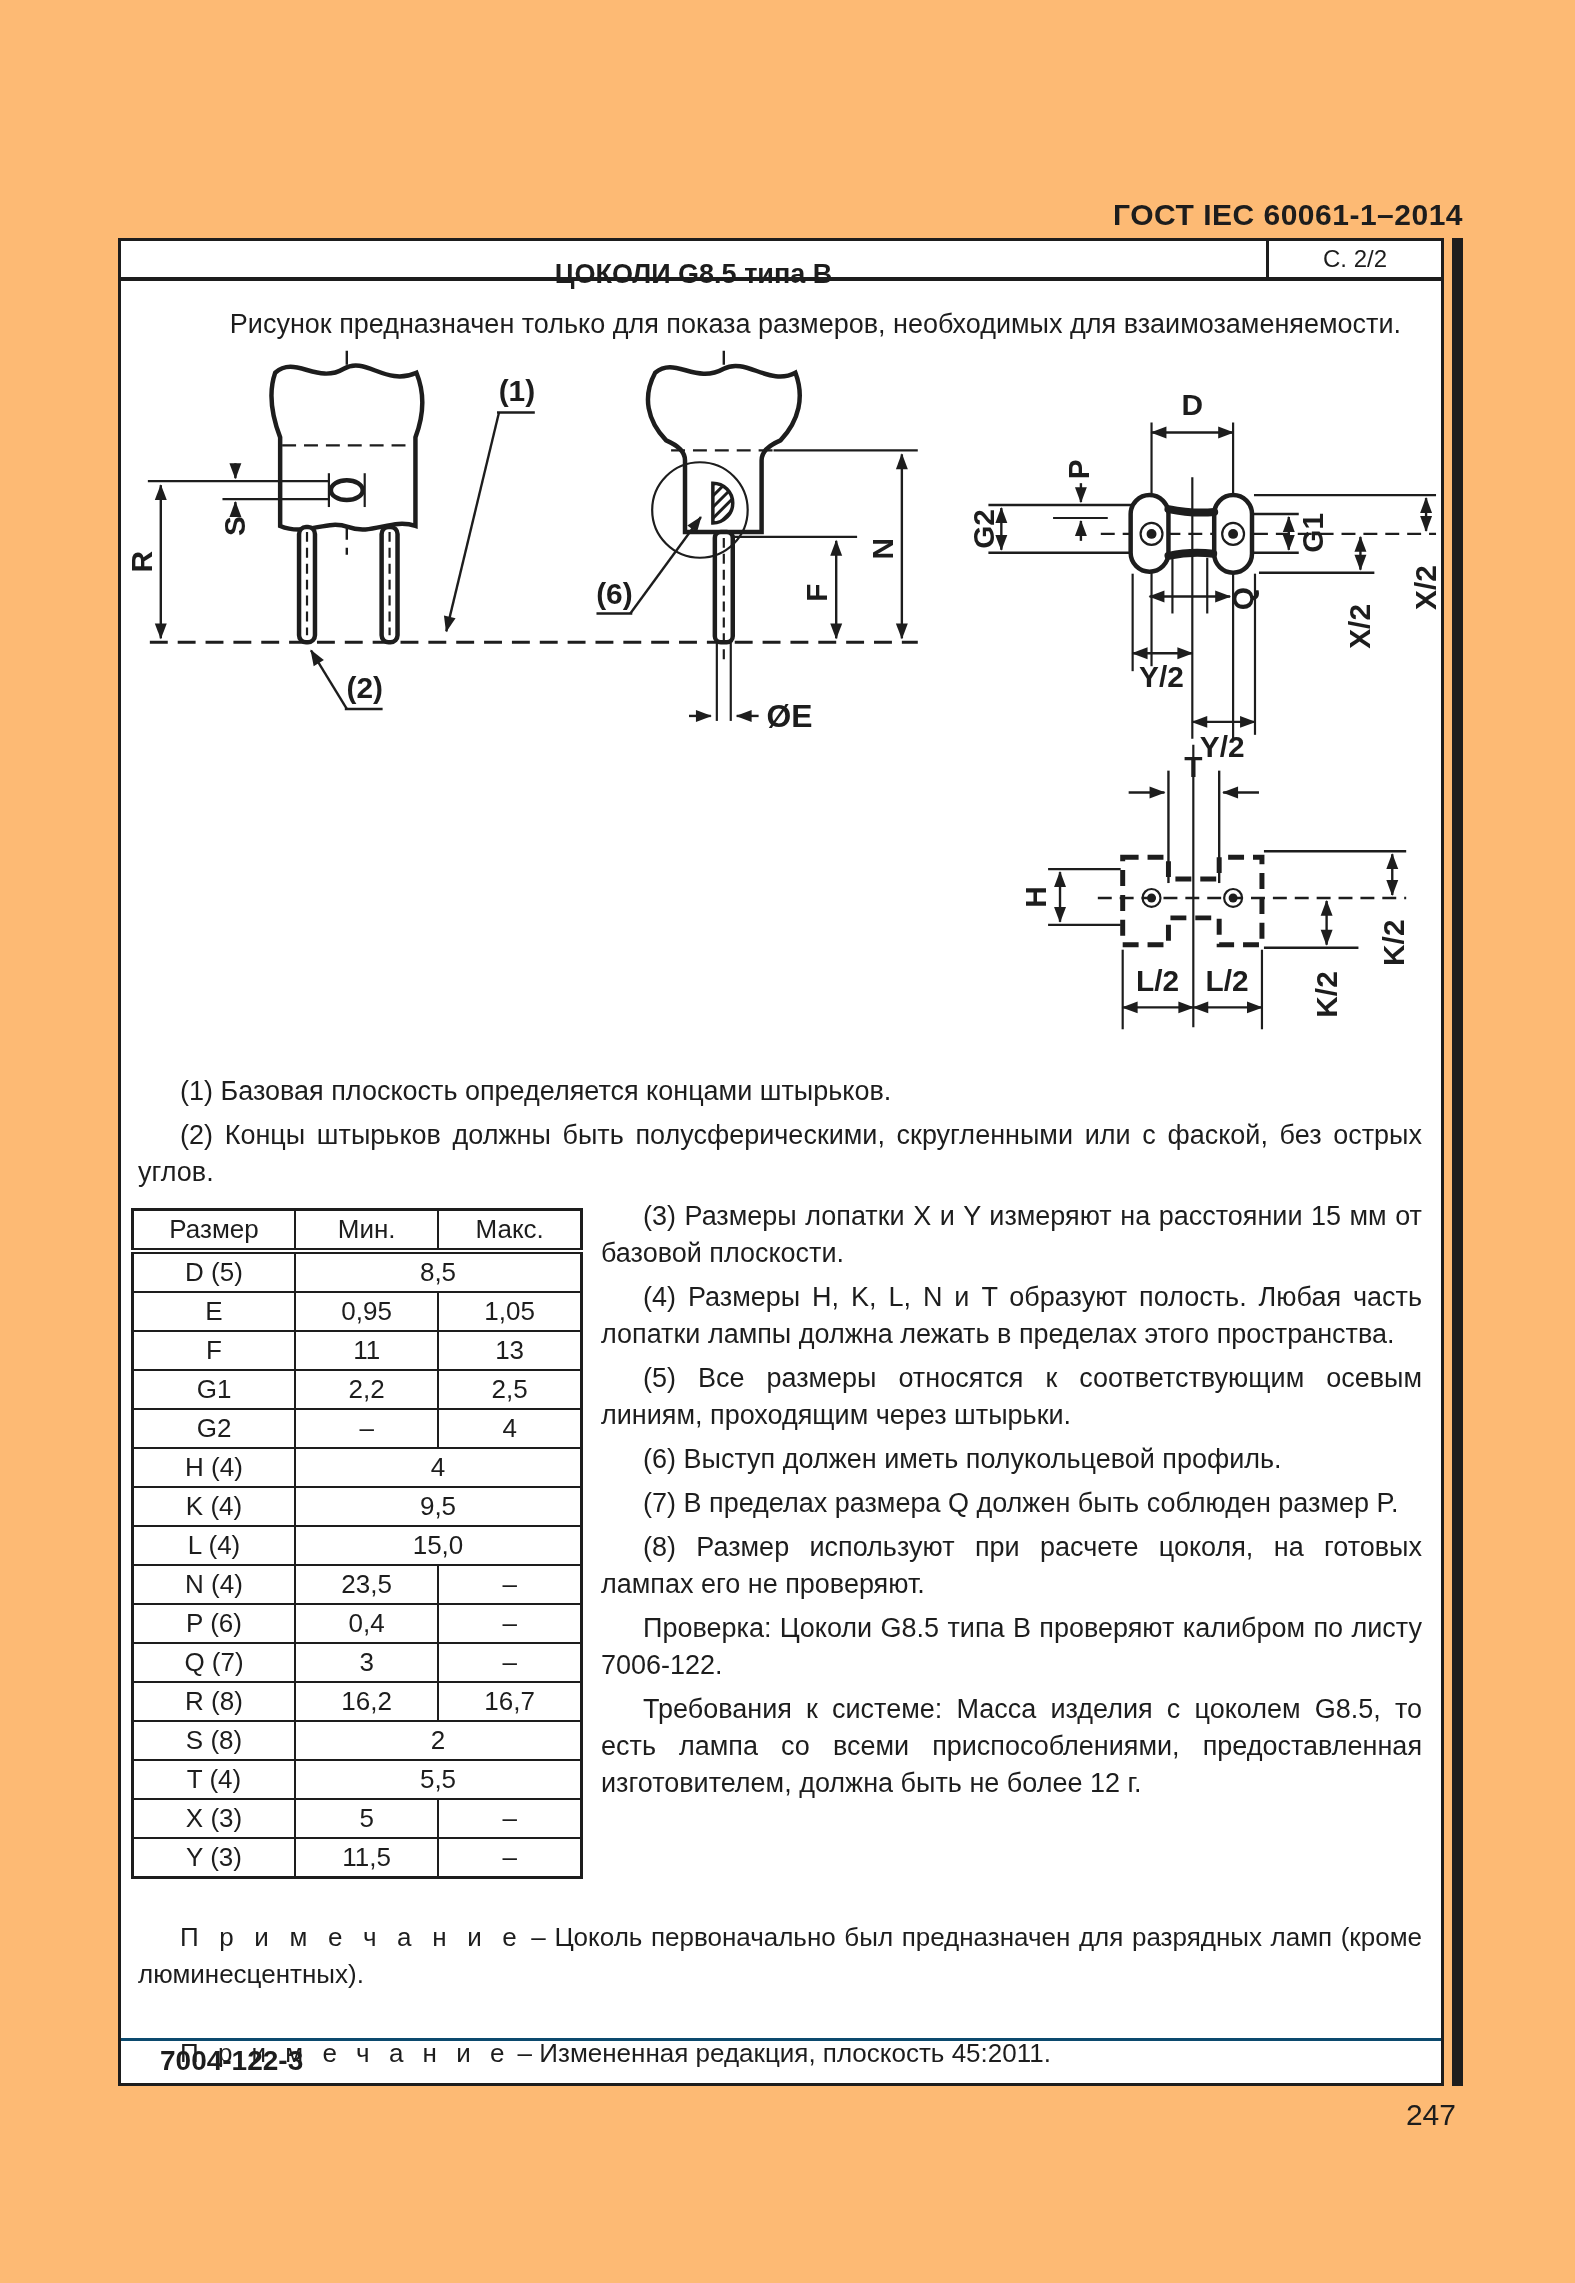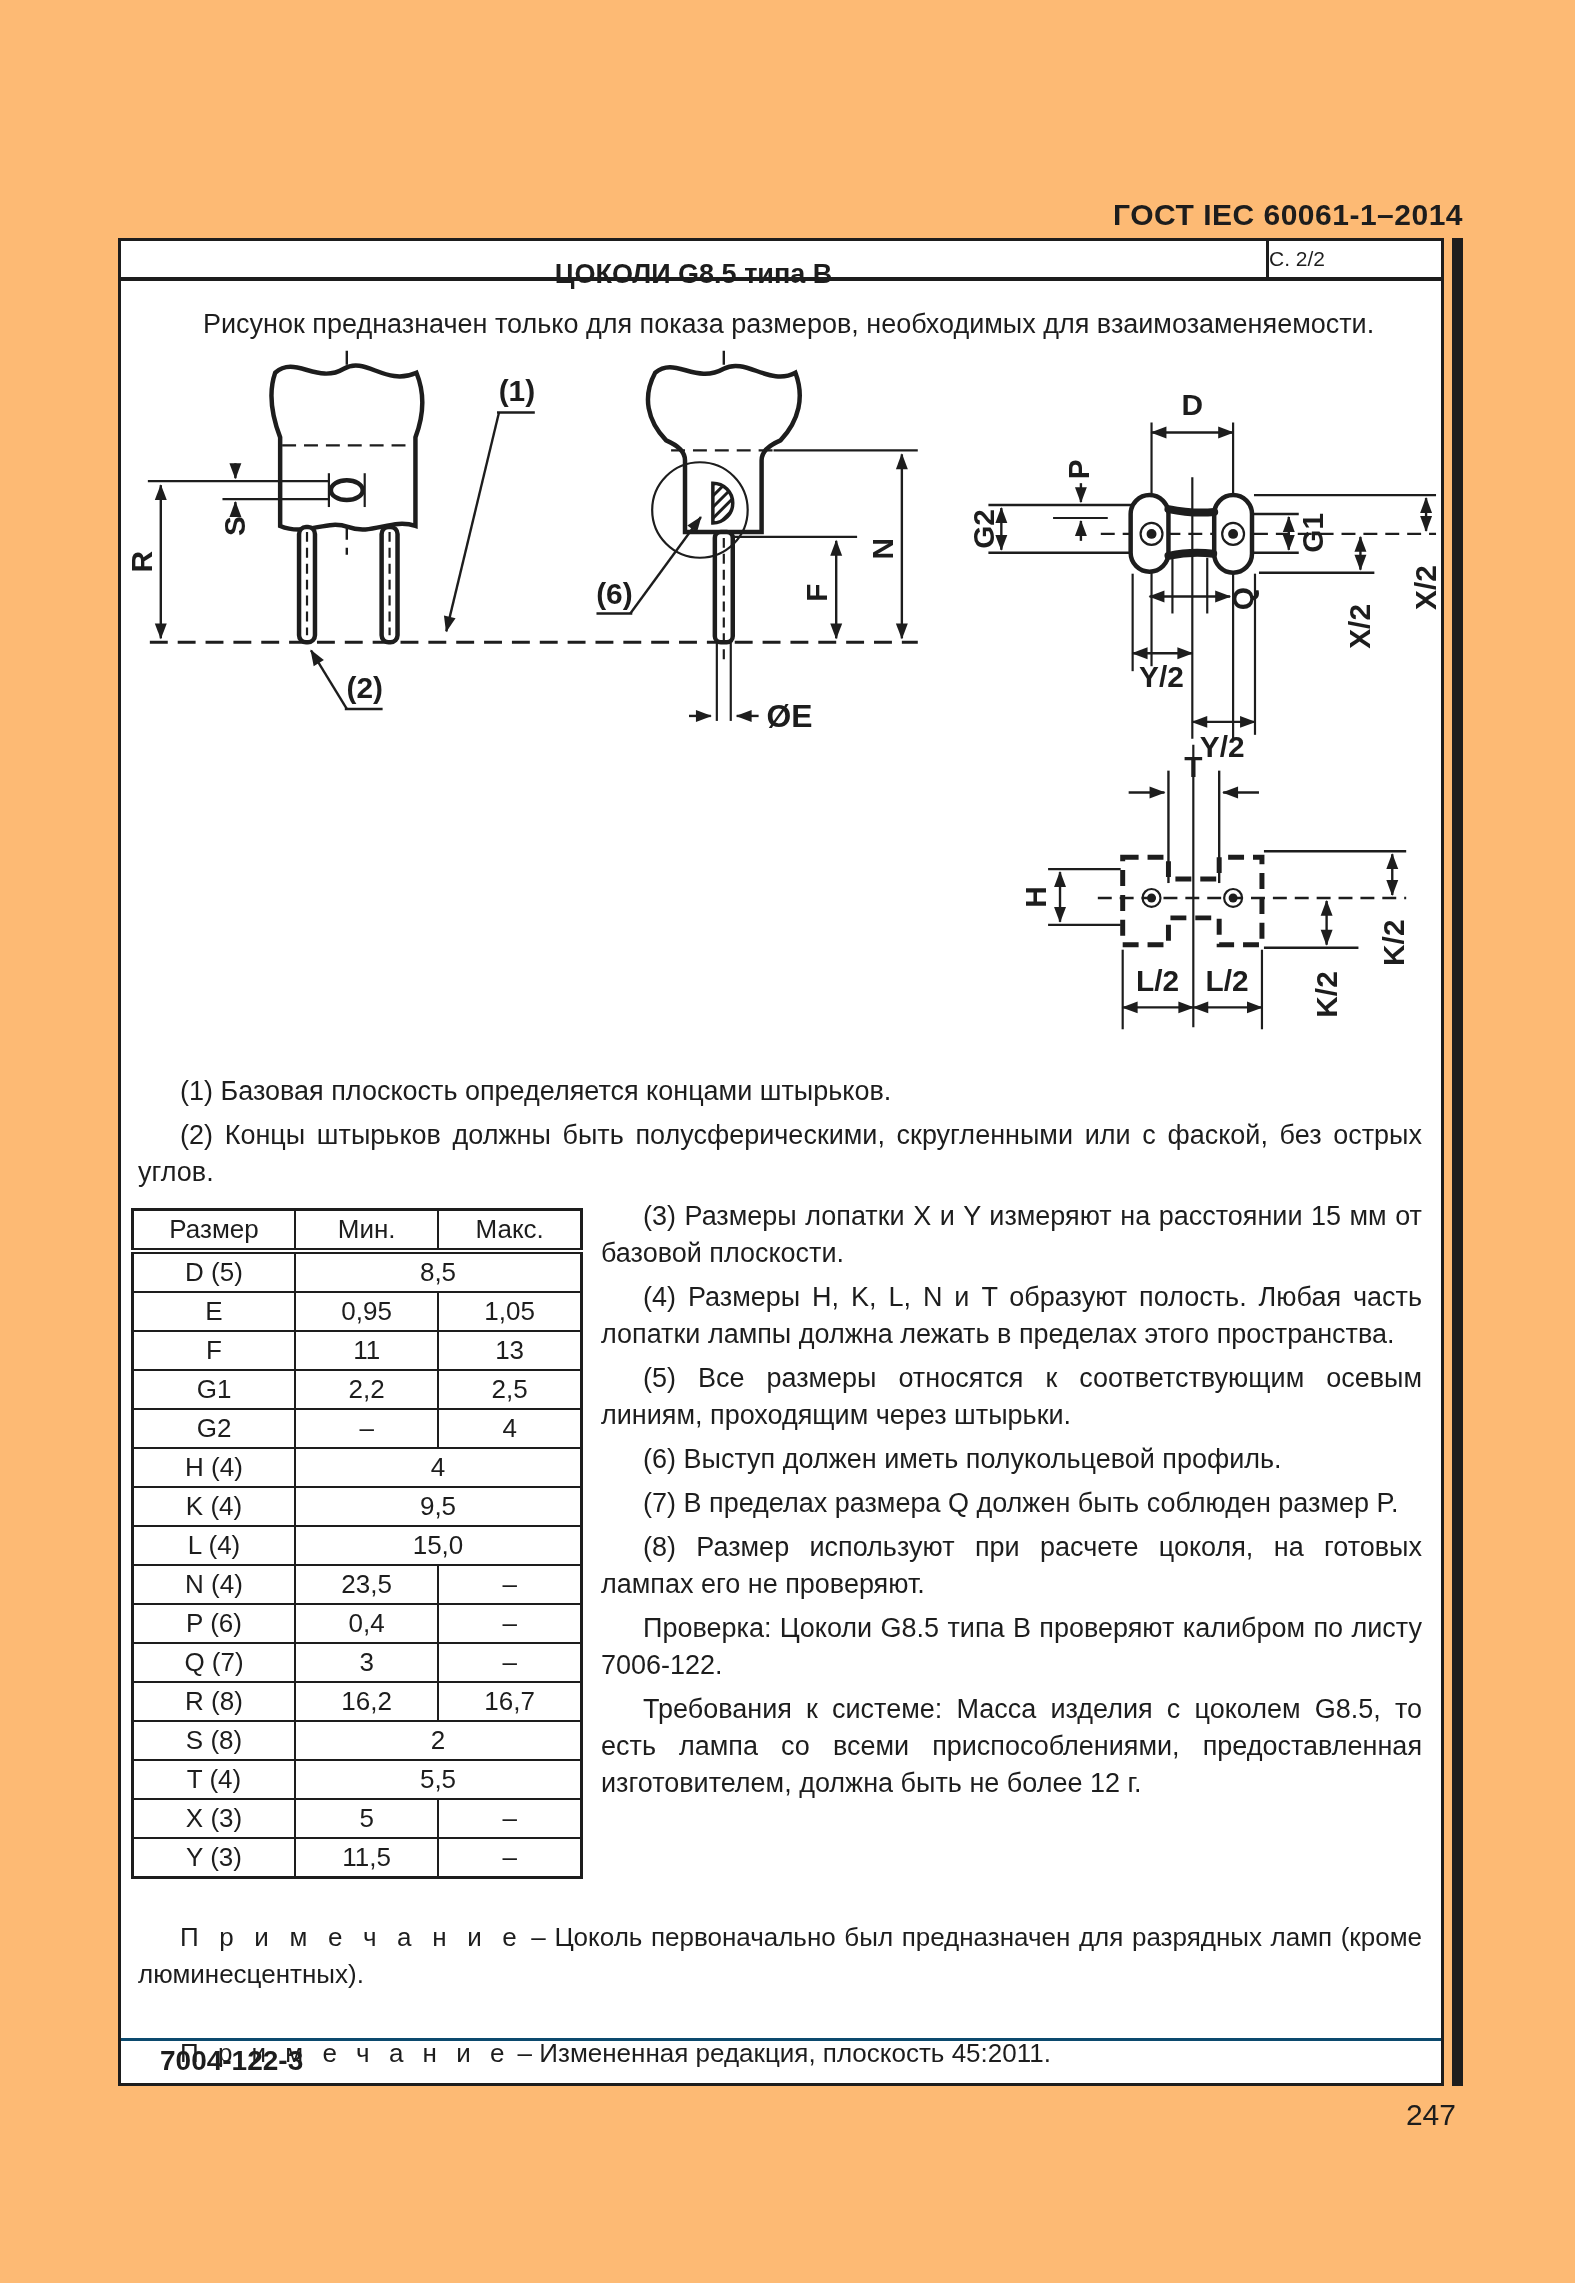--- a/index.html
+++ b/index.html
@@ -5,22 +5,22 @@
   html,body{margin:0;padding:0;background:#ffffff;}
   .page{
     position:relative;width:1575px;height:2283px;background:#fdba74;
     font-family:"Liberation Sans",sans-serif;color:#1d1d1d;overflow:hidden;
   }
   .gost-ref{position:absolute;top:198px;right:112px;font-size:30px;font-weight:bold;letter-spacing:.5px;}
   .main-box{position:absolute;left:118px;top:238px;width:1326px;height:1848px;border:3px solid #1d1d1d;box-sizing:border-box;background:#fff;}
   .right-bar{position:absolute;left:1452px;top:238px;width:11px;height:1848px;background:#1d1d1d;}
   .title-row{display:flex;border-bottom:4px solid #1d1d1d;height:36px;}
   .title-cell{flex:1;text-align:center;font-weight:bold;font-size:27px;line-height:35px;margin-top:16px;}
-  .page-cell{width:172px;border-left:3px solid #1d1d1d;text-align:left;font-size:21px;line-height:35px;}
-  .intro{margin:26px 40px 0 42px;text-indent:40px;font-size:27px;line-height:34px;}
+  .page-cell{width:172px;border-left:3px solid #1d1d1d;text-align:center;font-size:24px;line-height:35px;}
+  .intro{margin:26px 40px 0 42px;text-indent:40px;font-size:27px;line-height:34px;text-align:right;}
   .figures{display:block;margin-top:0;}
   .flow{margin:2px 12px 0 10px;font-size:27px;line-height:37px;text-align:justify;}
   .flow p{margin:7px;text-indent:42px;}
   table.dims{
     float:left;width:452px;border-collapse:collapse;border:3px solid #1d1d1d;
     margin:10px 18px 10px 0;font-size:26px;text-align:center;table-layout:fixed;
   }
   table.dims th{border:2px solid #1d1d1d;border-bottom:6px double #1d1d1d;height:37px;font-weight:normal;padding:0 4px;}
   table.dims td{border:2px solid #1d1d1d;height:32px;padding:0 16px;}
   .clear{clear:both;}

